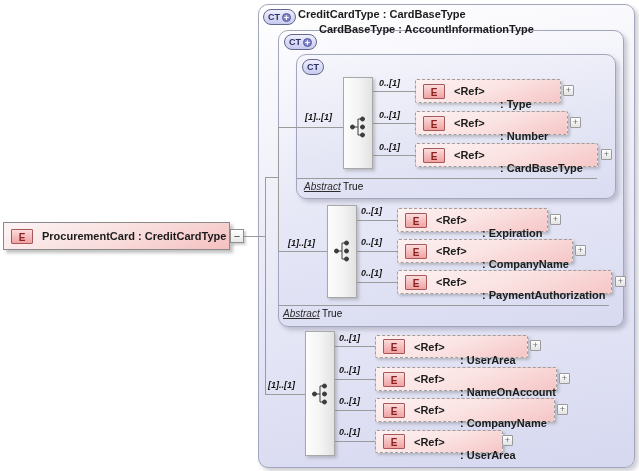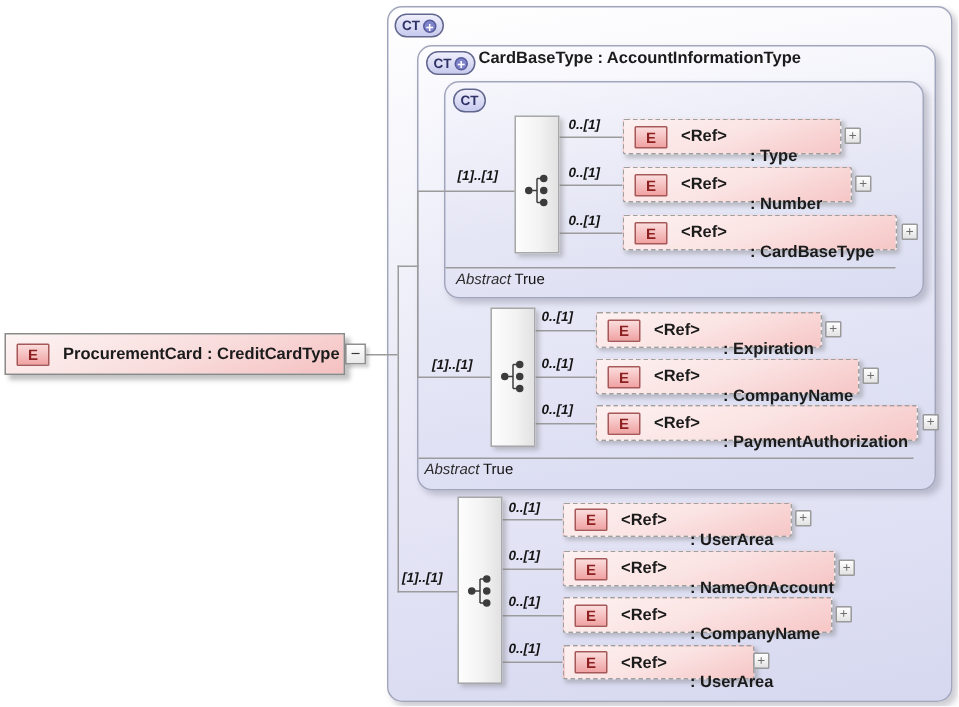--- a/index.html
+++ b/index.html
@@ -42,21 +42,21 @@
   .seqicon{position:absolute;}
   
   .hline,.vline{position:absolute;background:#9b9b9b;}
   .hline{height:1px;} .vline{width:1px;}
   
   .card{position:absolute;font-size:9px;font-weight:bold;font-style:italic;color:#141414;
         white-space:nowrap;}
   .card-r{}
   
   .sep{position:absolute;height:1px;background:#9b9b9b;}
-  .abs-label{position:absolute;font-size:10px;font-style:italic;color:#2c2c2c;}
+  .abs-label{position:absolute;font-size:10px;font-style:italic;color:#2c2c2c;text-decoration:underline;}
   .abs-value{position:absolute;font-size:10px;font-weight:normal;color:#101010;}
   
   .plusbox{position:absolute;width:11px;height:11px;box-sizing:border-box;border:1px solid #9a9a9a;
            background:linear-gradient(#ffffff,#e3e3e3);color:#6e6e6e;font-size:9px;
            line-height:9px;text-align:center;border-radius:1px;}
   .minusbox{position:absolute;width:14px;height:14px;box-sizing:border-box;border:1px solid #8f8f8f;
             background:linear-gradient(#ffffff,#e8e8e8);color:#3a3a3a;font-size:11px;
             line-height:12px;text-align:center;box-shadow:2px 2px 2px rgba(120,120,120,.35);}
 </style>
 </head>
@@ -65,26 +65,27 @@
 <div class="stage">
 
   <div class="tbox tbox-outer" style="left:258px;top:4px;width:375px;height:462px"></div>
   <div class="tbox tbox-mid" style="left:278px;top:30px;width:344px;height:295px"></div>
   <div class="tbox tbox-inner" style="left:296px;top:54px;width:318px;height:143px"></div>
 
   <span class="ctpill" style="left:263px;top:9px">
       <span>CT</span>
       <span class="plusdot">+</span>
     </span>
+  <div class="tbox-title" style="left:298px;top:8px">CreditCardType : CardBaseType</div>
 
   <span class="ctpill" style="left:284px;top:34px">
       <span>CT</span>
       <span class="plusdot">+</span>
     </span>
-  <div class="tbox-title" style="left:319px;top:33px">CardBaseType : AccountInformationType</div>
+  <div class="tbox-title" style="left:319px;top:23px">CardBaseType : AccountInformationType</div>
 
   <span class="ctpill" style="left:302px;top:59px">
       <span>CT</span>
     </span>
 
   <div class="sep" style="left:297px;top:178px;width:300px"></div>
   <div class="abs-label" style="left:304px;top:181px">Abstract</div>
   <div class="abs-value" style="left:343px;top:181px">True</div>
 
   <div class="sep" style="left:279px;top:305px;width:330px"></div>

